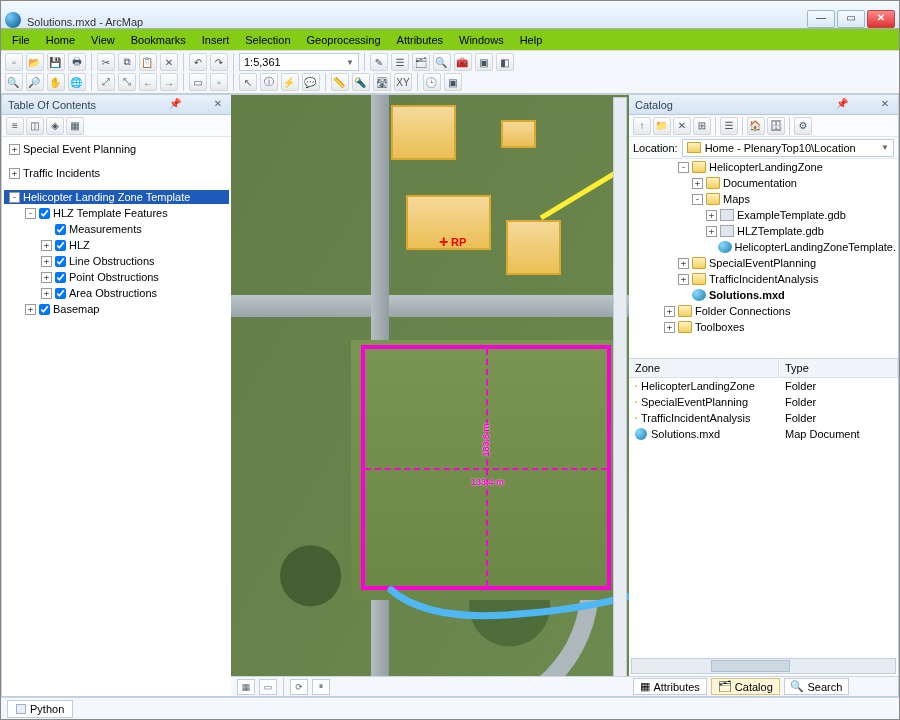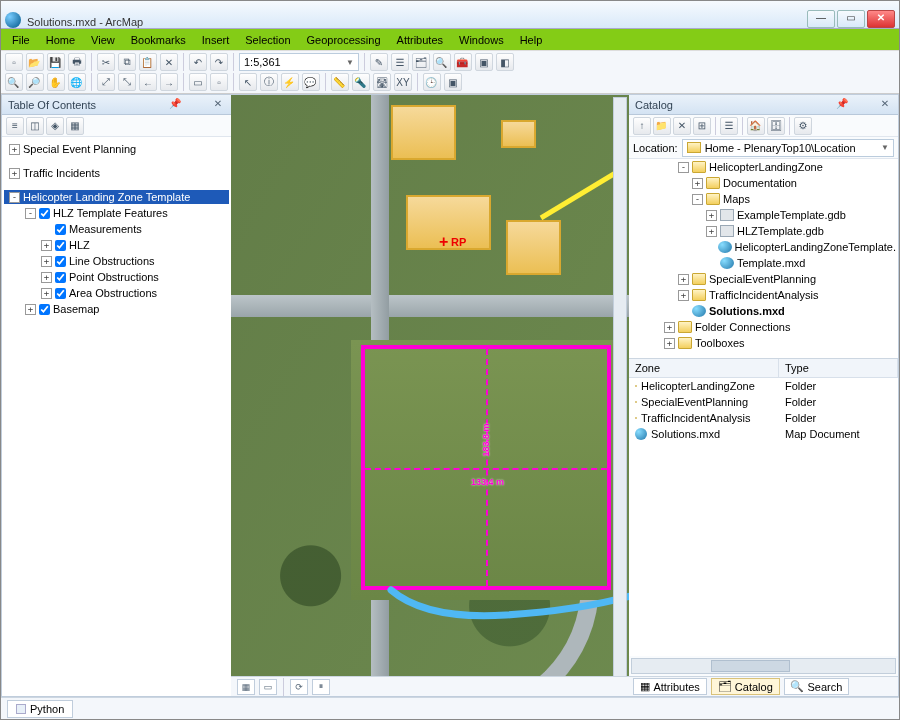--- a/index.html
+++ b/index.html
@@ -375,28 +375,20 @@
           <li>
             <div class="row">
               <span class="indent" style="width: 72px;"></span>
               <span class="spacer"></span>
               <span class="icon mxd-icon"></span>
               <span>HelicopterLandingZoneTemplate.</span>
             </div>
           </li>
           <li>
             <div class="row">
-              <span class="indent" style="width: 72px;"></span>
-              <span class="spacer"></span>
-              <span class="icon mxd-icon"></span>
-              <span>Template.mxd</span>
-            </div>
-          </li>
-          <li>
-            <div class="row">
               <span class="indent" style="width: 44px;"></span>
               <span class="expander">+</span>
               <span class="icon folder-icon"></span>
               <span>SpecialEventPlanning</span>
             </div>
           </li>
           <li>
             <div class="row">
               <span class="indent" style="width: 44px;"></span>
               <span class="expander">+</span>

